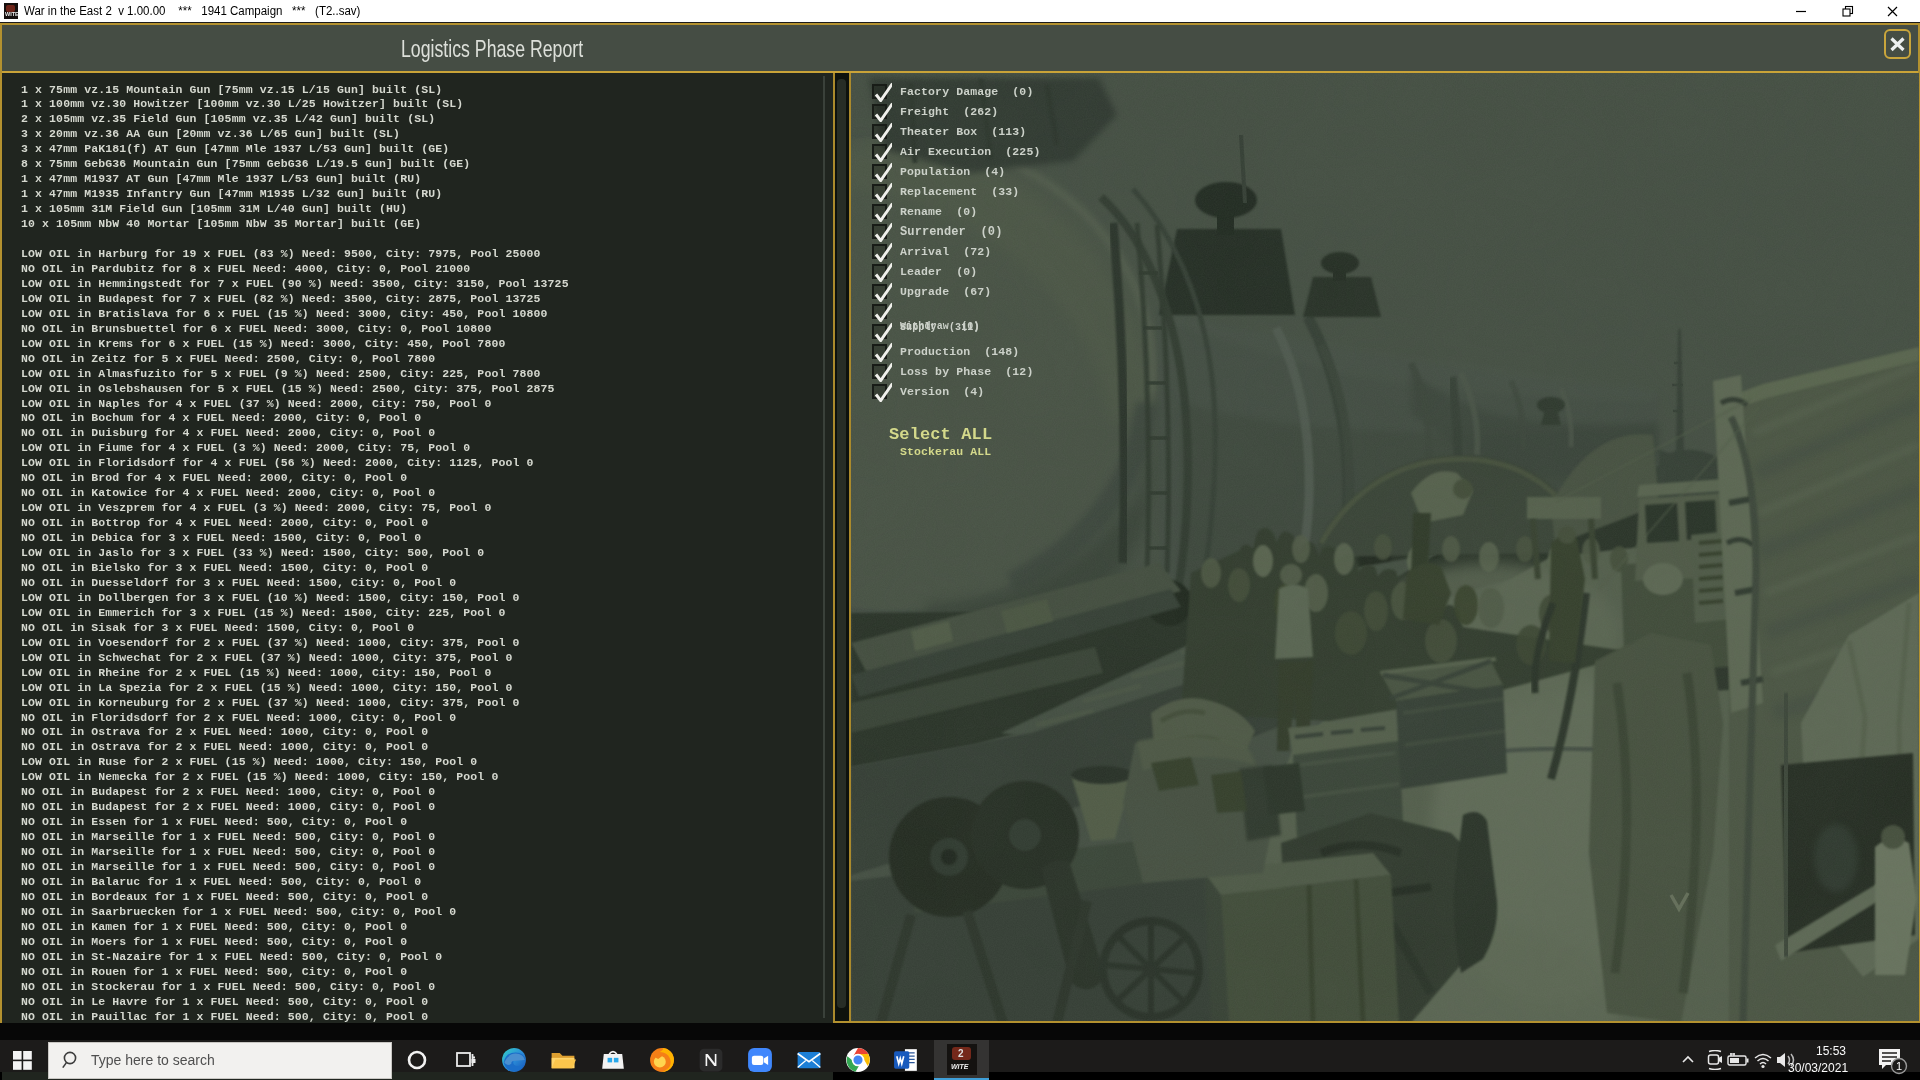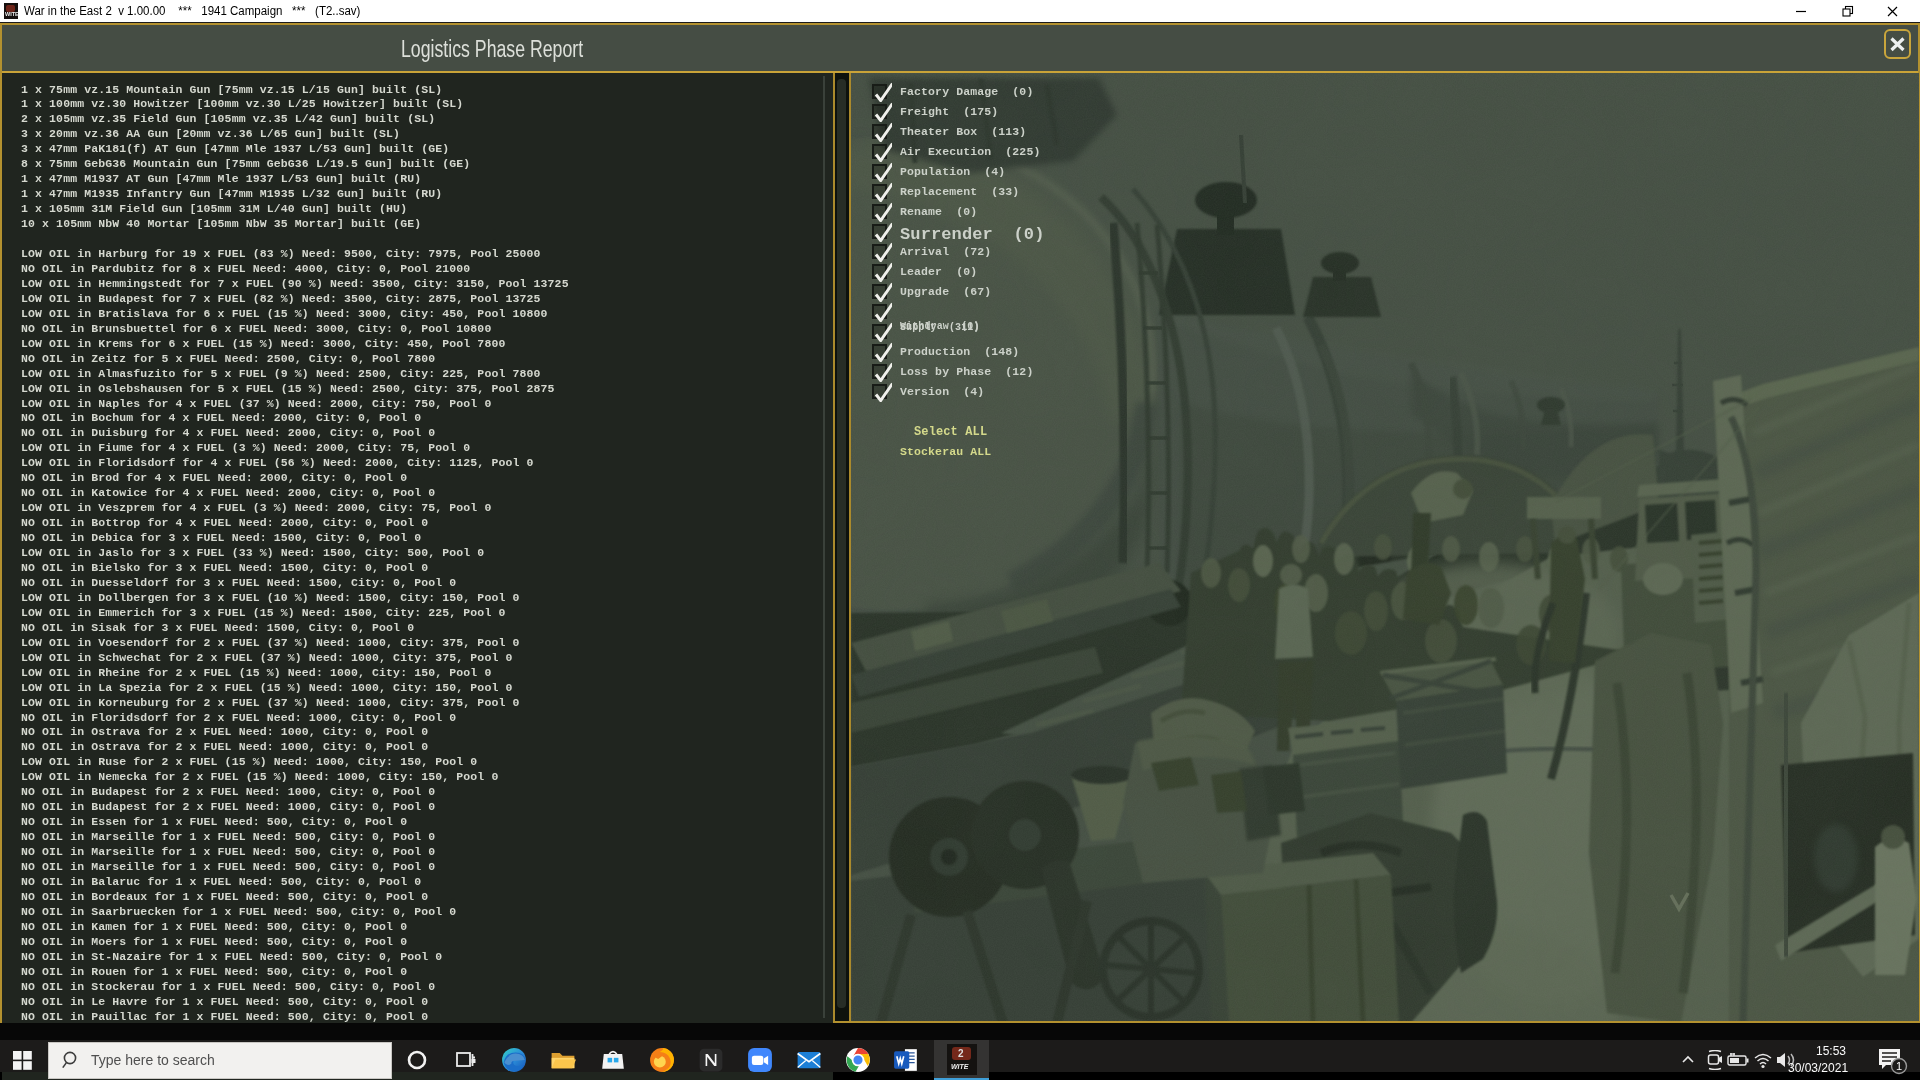--- a/index.html
+++ b/index.html
@@ -336,21 +336,21 @@
         <svg width="21" height="20" viewBox="0 0 21 20" style="position:absolute;left:-3px;top:-4px">
           <path d="M5 12.5 L9.7 18.5 L21.5 1.5" stroke="#f0f0ec" stroke-width="3" fill="none"></path>
         </svg>
       </div>
 <div class="mono abs" style="left:49px;top:12.2px;font-size:11.5px;color:#ccd1c9">Factory Damage  (0)</div>
 <div class="abs" style="left:21px;top:31px;width:15px;height:15px;border:2px solid #181c17;background:rgba(12,16,11,0.30)">
         <svg width="21" height="20" viewBox="0 0 21 20" style="position:absolute;left:-3px;top:-4px">
           <path d="M5 12.5 L9.7 18.5 L21.5 1.5" stroke="#f0f0ec" stroke-width="3" fill="none"></path>
         </svg>
       </div>
-<div class="mono abs" style="left:49px;top:32.2px;font-size:11.5px;color:#ccd1c9">Freight  (175)</div>
+<div class="mono abs" style="left:49px;top:32.2px;font-size:11.5px;color:#ccd1c9">Freight  (262)</div>
 <div class="abs" style="left:21px;top:51px;width:15px;height:15px;border:2px solid #181c17;background:rgba(12,16,11,0.30)">
         <svg width="21" height="20" viewBox="0 0 21 20" style="position:absolute;left:-3px;top:-4px">
           <path d="M5 12.5 L9.7 18.5 L21.5 1.5" stroke="#f0f0ec" stroke-width="3" fill="none"></path>
         </svg>
       </div>
 <div class="mono abs" style="left:49px;top:52.2px;font-size:11.5px;color:#ccd1c9">Theater Box  (113)</div>
 <div class="abs" style="left:21px;top:71px;width:15px;height:15px;border:2px solid #181c17;background:rgba(12,16,11,0.30)">
         <svg width="21" height="20" viewBox="0 0 21 20" style="position:absolute;left:-3px;top:-4px">
           <path d="M5 12.5 L9.7 18.5 L21.5 1.5" stroke="#f0f0ec" stroke-width="3" fill="none"></path>
         </svg>
@@ -372,21 +372,21 @@
         <svg width="21" height="20" viewBox="0 0 21 20" style="position:absolute;left:-3px;top:-4px">
           <path d="M5 12.5 L9.7 18.5 L21.5 1.5" stroke="#f0f0ec" stroke-width="3" fill="none"></path>
         </svg>
       </div>
 <div class="mono abs" style="left:49px;top:132.2px;font-size:11.5px;color:#ccd1c9">Rename  (0)</div>
 <div class="abs" style="left:21px;top:151px;width:15px;height:15px;border:2px solid #181c17;background:rgba(12,16,11,0.30)">
         <svg width="21" height="20" viewBox="0 0 21 20" style="position:absolute;left:-3px;top:-4px">
           <path d="M5 12.5 L9.7 18.5 L21.5 1.5" stroke="#f0f0ec" stroke-width="3" fill="none"></path>
         </svg>
       </div>
-<div class="mono abs" style="left:49px;top:152.2px;font-size:17px;color:#ccd1c9">Surrender  (0)</div>
+<div class="mono abs" style="left:49px;top:152.2px;font-size:12px;color:#ccd1c9">Surrender  (0)</div>
 <div class="abs" style="left:21px;top:171px;width:15px;height:15px;border:2px solid #181c17;background:rgba(12,16,11,0.30)">
         <svg width="21" height="20" viewBox="0 0 21 20" style="position:absolute;left:-3px;top:-4px">
           <path d="M5 12.5 L9.7 18.5 L21.5 1.5" stroke="#f0f0ec" stroke-width="3" fill="none"></path>
         </svg>
       </div>
 <div class="mono abs" style="left:49px;top:172.2px;font-size:11.5px;color:#ccd1c9">Arrival  (72)</div>
 <div class="abs" style="left:21px;top:191px;width:15px;height:15px;border:2px solid #181c17;background:rgba(12,16,11,0.30)">
         <svg width="21" height="20" viewBox="0 0 21 20" style="position:absolute;left:-3px;top:-4px">
           <path d="M5 12.5 L9.7 18.5 L21.5 1.5" stroke="#f0f0ec" stroke-width="3" fill="none"></path>
         </svg>
@@ -421,21 +421,21 @@
           <path d="M5 12.5 L9.7 18.5 L21.5 1.5" stroke="#f0f0ec" stroke-width="3" fill="none"></path>
         </svg>
       </div>
 <div class="mono abs" style="left:49px;top:292.2px;font-size:11.5px;color:#ccd1c9">Loss by Phase  (12)</div>
 <div class="abs" style="left:21px;top:311px;width:15px;height:15px;border:2px solid #181c17;background:rgba(12,16,11,0.30)">
         <svg width="21" height="20" viewBox="0 0 21 20" style="position:absolute;left:-3px;top:-4px">
           <path d="M5 12.5 L9.7 18.5 L21.5 1.5" stroke="#f0f0ec" stroke-width="3" fill="none"></path>
         </svg>
       </div>
 <div class="mono abs" style="left:49px;top:312.2px;font-size:11.5px;color:#ccd1c9">Version  (4)</div>
-<div class="mono abs" style="left:63px;top:352px;font-size:12px;color:#d4d98b">Select ALL</div>
+<div class="mono abs" style="left:38px;top:352px;font-size:17px;color:#d4d98b">Select ALL</div>
 <div class="mono abs" style="left:49px;top:372px;font-size:11.5px;color:#d4d98b">Stockerau ALL</div>
 </div>
 <div class="abs" style="left:0;top:1023px;width:1920px;height:17px;background:#070707"></div>
 <div class="abs" style="left:0;top:1040px;width:1920px;height:32px;background:#1c1b1a">
 <svg class="abs" style="left:13px;top:11px" width="20" height="19" viewBox="0 0 20 19">
         <rect x="0" y="0" width="8.6" height="8.6" fill="#f4f4f4"></rect>
         <rect x="10.2" y="0" width="8.6" height="8.6" fill="#f4f4f4"></rect>
         <rect x="0" y="10.2" width="8.6" height="8.6" fill="#f4f4f4"></rect>
         <rect x="10.2" y="10.2" width="8.6" height="8.6" fill="#f4f4f4"></rect>
       </svg>

